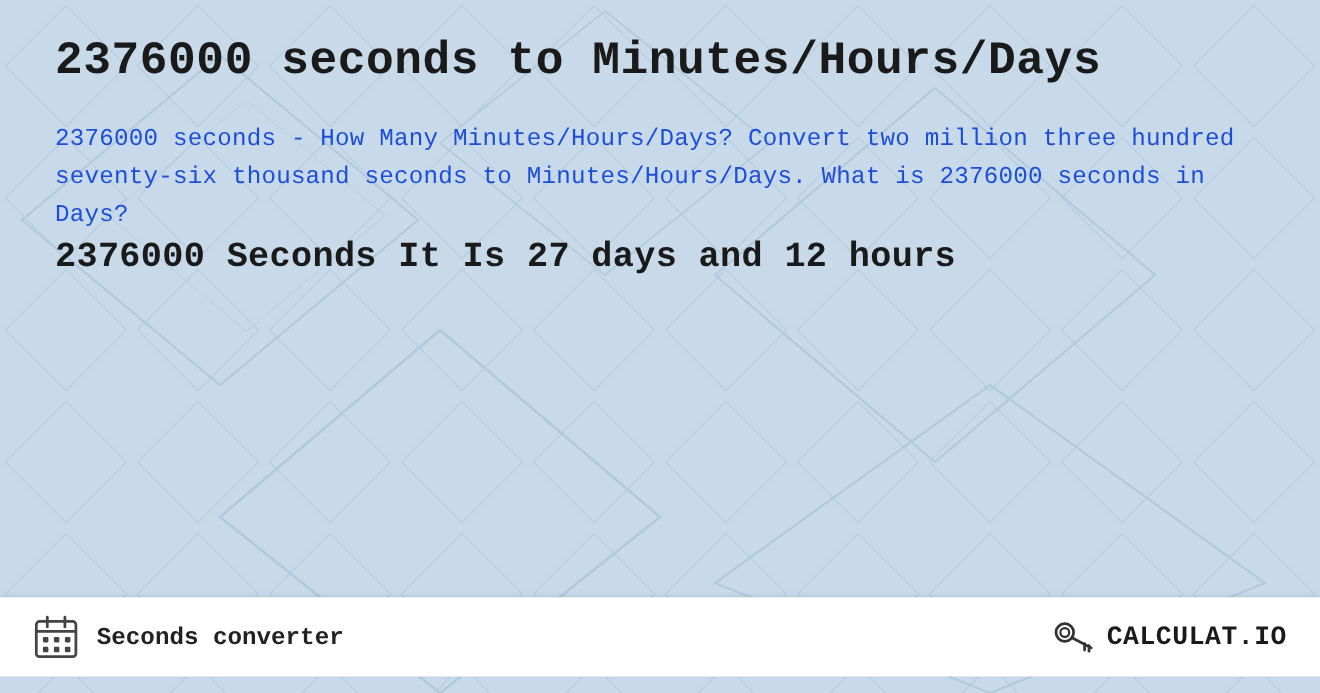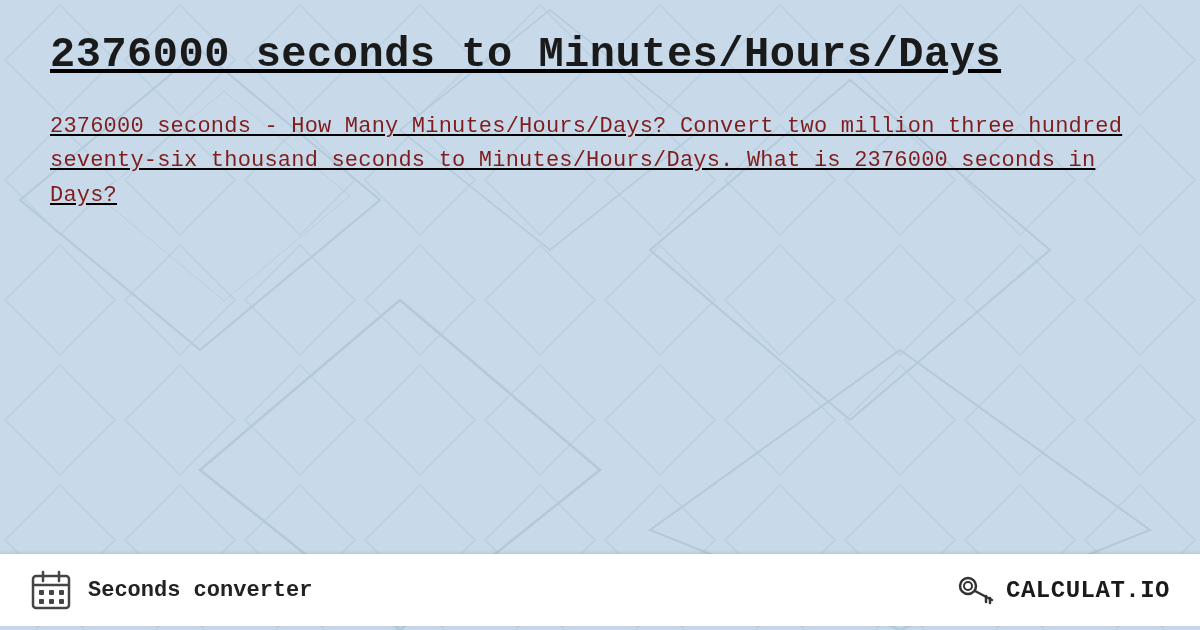--- a/index.html
+++ b/index.html
@@ -31,55 +31,54 @@
     .background svg {
       width: 100%;
       height: 100%;
       opacity: 0.45;
     }
 
     .content {
       position: relative;
       z-index: 1;
       padding: 30px 50px 0 50px;
-      text-decoration: underline;
     }
 
     .main-title {
       font-family: 'Courier New', Courier, monospace;
       font-size: 42px;
       font-weight: 900;
       color: #1a1a1a;
       line-height: 1.2;
       margin-bottom: 30px;
       letter-spacing: 0.5px;
     }
 
     .description {
       font-family: 'Courier New', Courier, monospace;
       font-size: 22px;
-      color: #7f1d1d;
+      color: #1d4ed8;
       line-height: 1.55;
       letter-spacing: 0.2px;
     }
 
     .result {
       font-family: 'Courier New', Courier, monospace;
       font-size: 32px;
       font-weight: 900;
       color: #1a1a1a;
       line-height: 1.3;
       margin-bottom: 0;
       letter-spacing: 0.3px;
     }
 
     
     .footer {
       position: absolute;
-      bottom: 4px;
+      bottom: 15px;
       left: 0;
       width: 100%;
       height: 72px;
       background-color: #ffffff;
       display: flex;
       align-items: center;
       justify-content: space-between;
       padding: 0 30px;
       z-index: 2;
       box-shadow: 0 -1px 4px rgba(0,0,0,0.1);
@@ -149,20 +148,21 @@
     <polygon points="900,350 1150,530 900,630 650,530" fill="none" stroke="#9ab8cc" stroke-width="2"></polygon>
     <polygon points="550,10 700,130 550,250 400,130" fill="none" stroke="#9ab8cc" stroke-width="1.5"></polygon>
   </svg>
 </div>
 
 <div class="content">
   <h1 class="main-title">2376000 seconds to Minutes/Hours/Days</h1>
 
   <p class="description">2376000 seconds - How Many Minutes/Hours/Days? Convert two million three hundred seventy-six thousand seconds to Minutes/Hours/Days. What is 2376000 seconds in Days?</p>
 
+  <p class="result">2376000 Seconds It Is 27 days and 12 hours</p>
 </div>
 
 <footer class="footer">
   <div class="footer-left">
 
     <svg class="calendar-icon" viewBox="0 0 42 42" xmlns="http://www.w3.org/2000/svg">
       <rect x="3" y="7" width="36" height="32" rx="3" ry="3" fill="none" stroke="#444" stroke-width="2.5"></rect>
       <line x1="3" y1="16" x2="39" y2="16" stroke="#444" stroke-width="2.5"></line>
       <line x1="13" y1="3" x2="13" y2="12" stroke="#444" stroke-width="2.5" stroke-linecap="round"></line>
       <line x1="29" y1="3" x2="29" y2="12" stroke="#444" stroke-width="2.5" stroke-linecap="round"></line>

